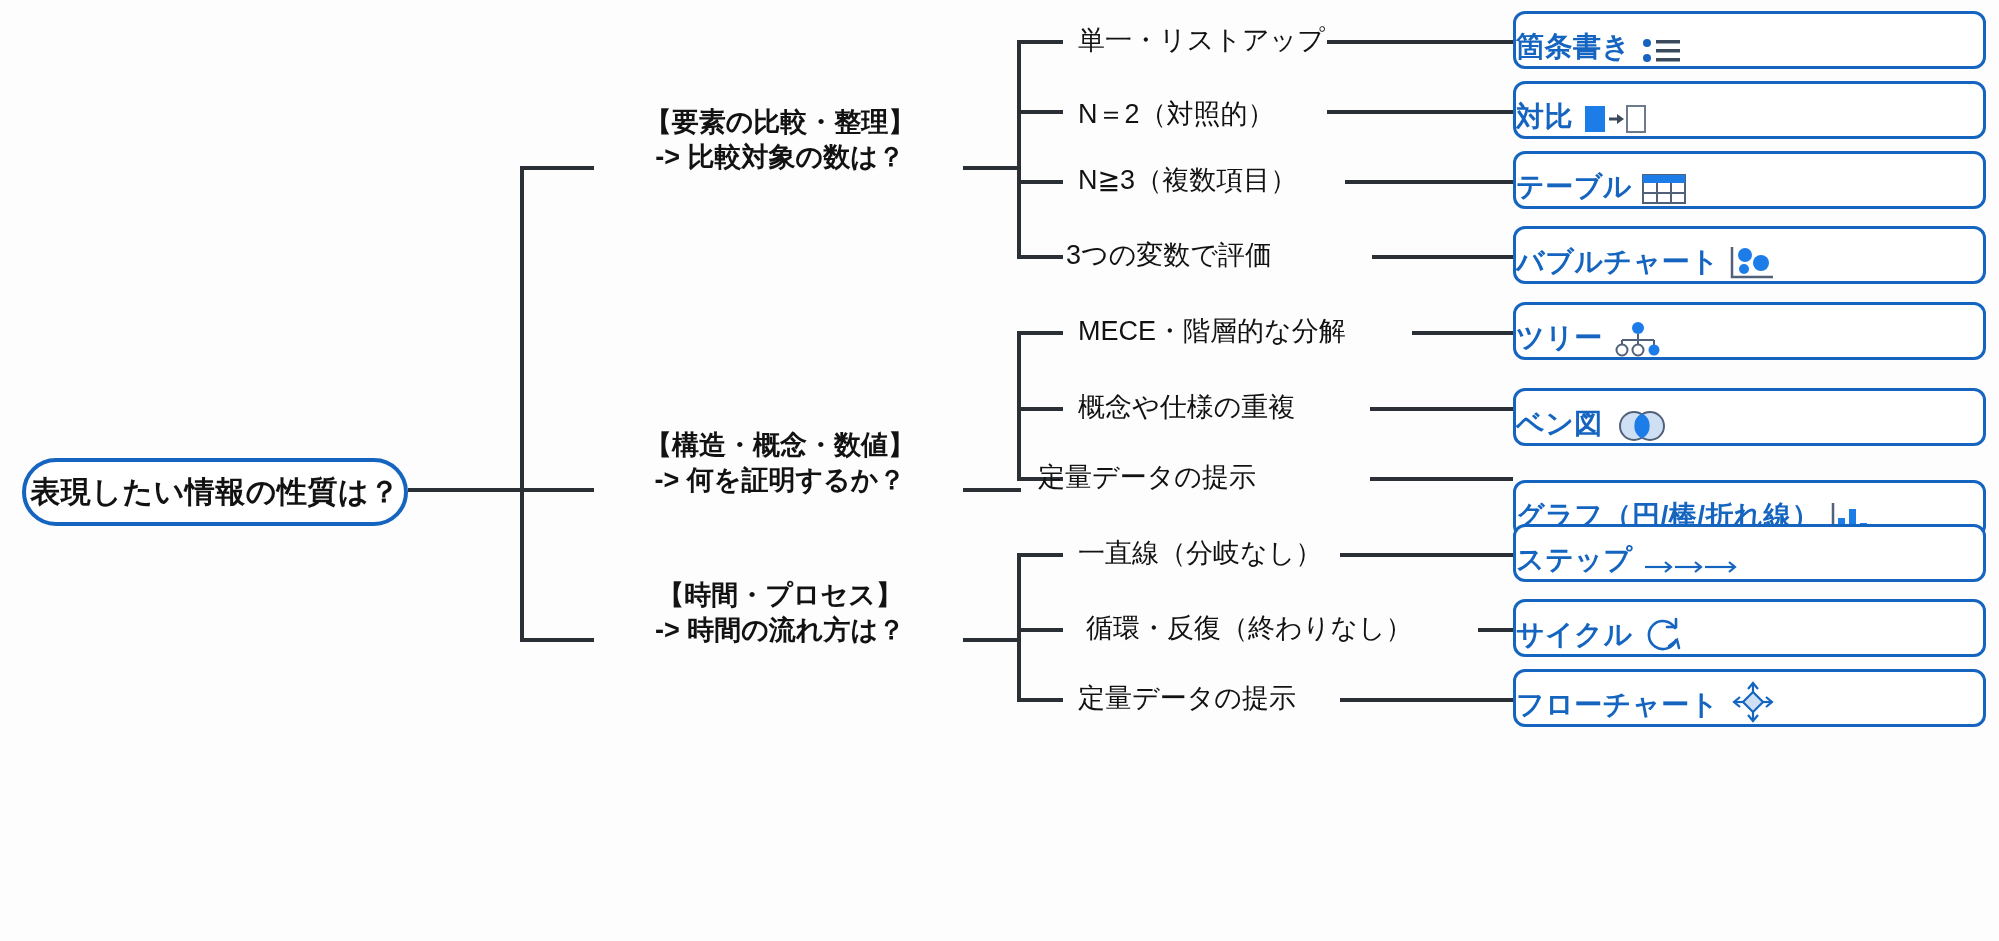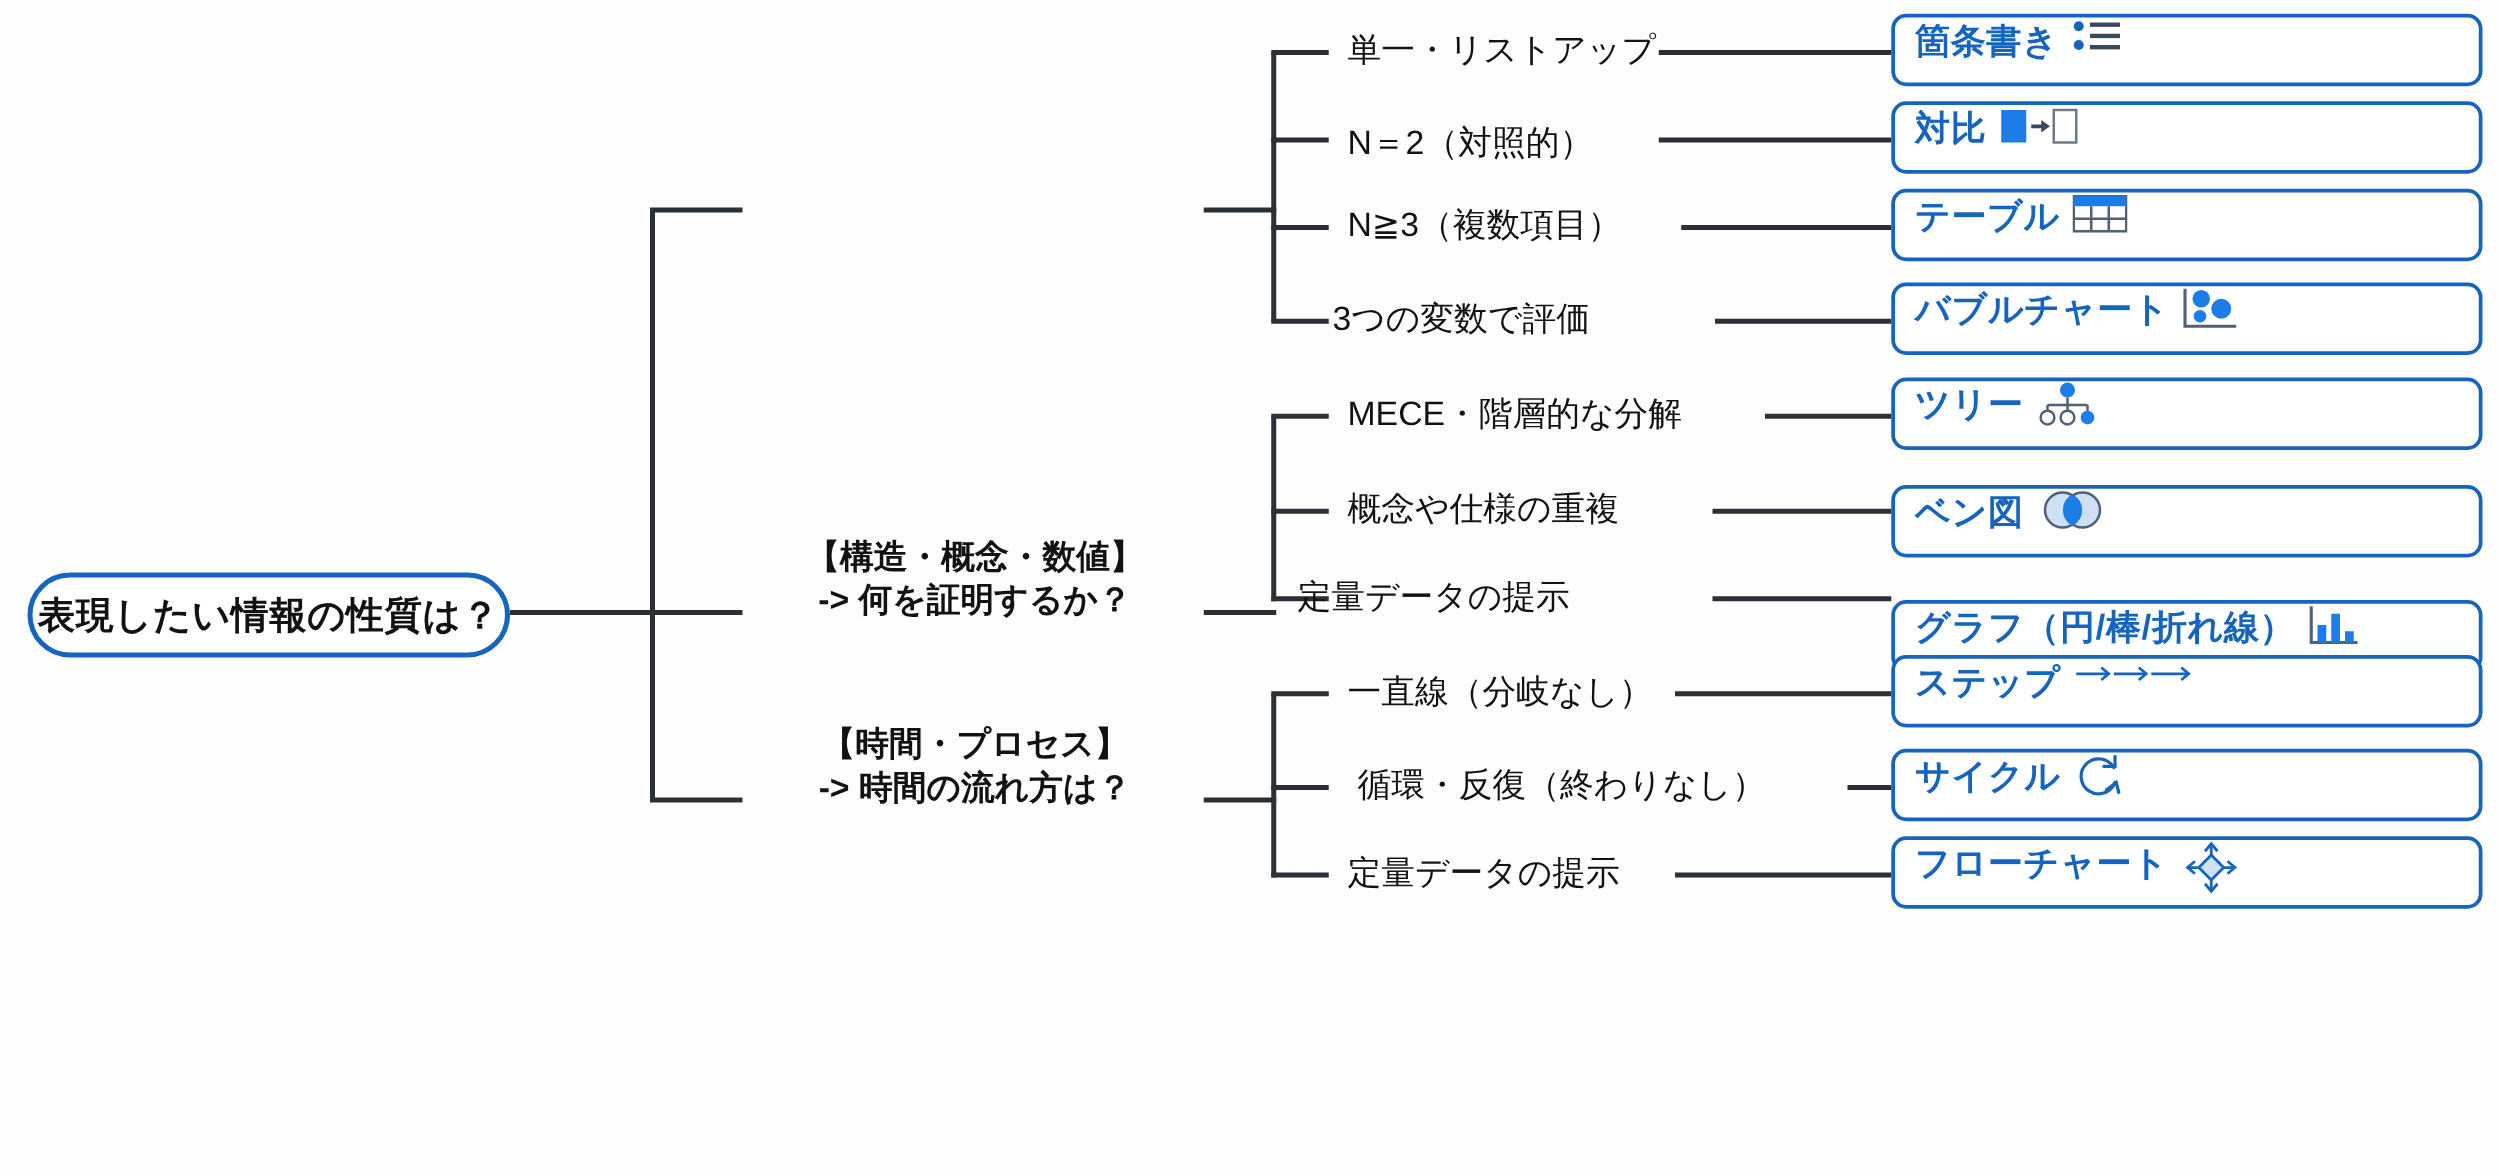--- a/index.html
+++ b/index.html
@@ -82,22 +82,21 @@
   .result-box {
     position: absolute;
     left: 1513px;
     width: 473px;
     height: 58px;
     box-sizing: border-box;
     border: 3px solid #1565c0;
     border-radius: 12px;
     background: #ffffff;
     display: flex;
-    align-items: flex-start;
-    padding-left: 16px;
+    align-items: flex-end;
     gap: 10px;
   }
   .result-label {
     font-size: 28px;
     font-weight: bold;
     color: #1565c0;
     white-space: nowrap;
     letter-spacing: 0.5px;
   }
   .result-icon {
@@ -118,20 +117,24 @@
   <div class="hline" style="left:408px; top:488px; width:116px;"></div>
 
   <div class="vline" style="left:520px; top:168px; height:472px;"></div>
 
   <div class="hline" style="left:520px; top:166px; width:74px;"></div>
 
   <div class="hline" style="left:520px; top:488px; width:74px;"></div>
 
   <div class="hline" style="left:520px; top:638px; width:74px;"></div>
 
+  <div class="cat-label" style="left:600px; top:105px; width:360px;">
+    <span class="cat-title">【要素の比較・整理】</span>
+    <span class="cat-sub">-&gt; 比較対象の数は？</span>
+  </div>
 
   <div class="hline" style="left:963px; top:166px; width:58px;"></div>
 
   <div class="vline" style="left:1017px; top:42px; height:215px;"></div>
 
   <div class="hline" style="left:1017px; top:40px; width:46px;"></div>
   <div class="hline" style="left:1017px; top:110px; width:46px;"></div>
   <div class="hline" style="left:1017px; top:180px; width:46px;"></div>
   <div class="hline" style="left:1017px; top:255px; width:46px;"></div>
 

